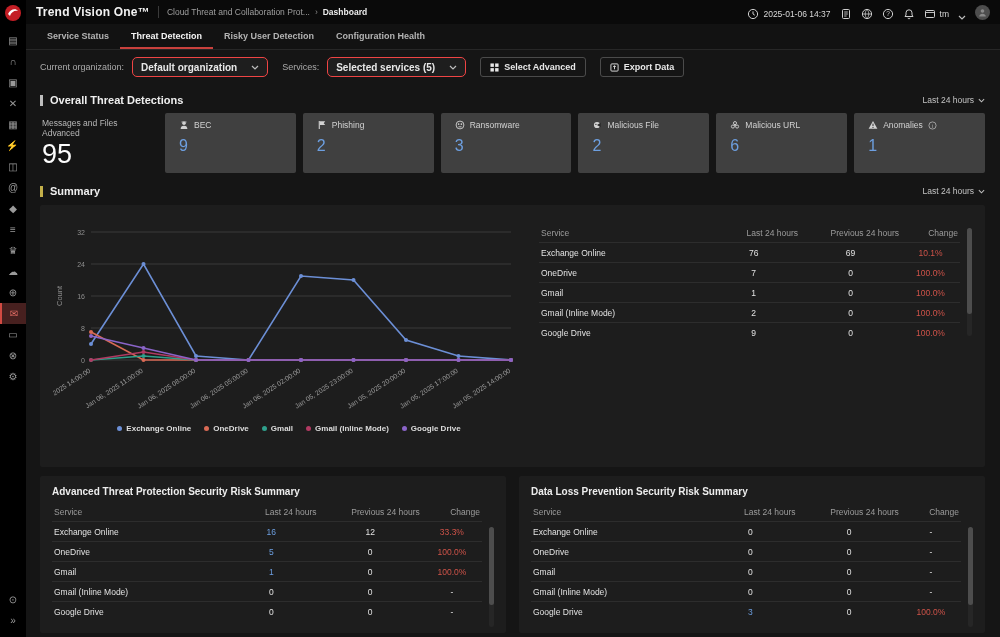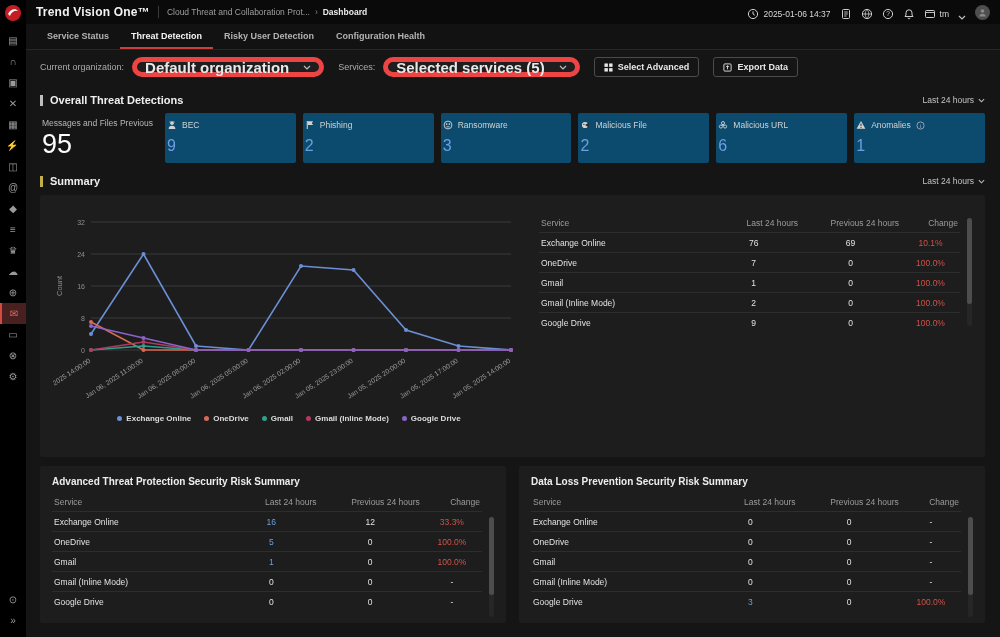--- a/index.html
+++ b/index.html
@@ -34,40 +34,40 @@
   .tabbar { position:absolute; left:26px; top:24px; right:0; height:26px; background:#121212;
     border-bottom:1px solid #272727; display:flex; align-items:stretch; padding-left:10px; }
   .tab { font-size:9px; font-weight:bold; color:#b3b3b3; display:flex; align-items:center;
     padding:0 11px; cursor:pointer; border-bottom:2px solid transparent; }
   .tab.active { color:#f4f4f4; border-bottom-color:#c9413d; }
 
   
   .toolbar { position:absolute; left:26px; top:50px; right:0; height:34px; background:#151515;
     display:flex; align-items:center; gap:8px; padding:0 14px; }
   .tlabel { font-size:9px; color:#ababab; }
-  .dropdown { display:flex; align-items:center; gap:14px; background:#1e1e1e; border:5px solid #ef4444;
-    border-radius:10px; height:20px; padding:0 8px; font-size:15px; font-weight:bold; color:#e8e8e8; cursor:pointer; }
+  .dropdown { display:flex; align-items:center; gap:14px; background:#1e1e1e; border:1px solid #ef4444;
+    border-radius:5px; height:20px; padding:0 8px; font-size:10px; font-weight:bold; color:#e8e8e8; cursor:pointer; }
   .tbtn { display:flex; align-items:center; gap:5px; background:transparent; border:1px solid #4b4b4b;
     border-radius:3px; height:20px; padding:0 9px; font-size:9px; font-weight:bold; color:#e8e8e8;
     cursor:pointer; margin-left:6px; }
 
   
   .main { position:absolute; left:26px; top:84px; right:0; bottom:0; padding:6px 15px 0 14px; }
   .sec-hdr { display:flex; align-items:center; height:20px; }
   .accent { width:3px; height:11px; margin-right:7px; }
   .accent.gray { background:#bdbdbd; }
   .accent.gold { background:#c4b04a; }
   .sec-title { font-size:11px; font-weight:bold; color:#efefef; }
   .range { margin-left:auto; display:flex; align-items:center; gap:4px; font-size:8.5px; color:#c4c4c4; cursor:pointer; }
 
   .cards { display:grid; grid-template-columns:118px repeat(6,1fr); gap:7px; margin-top:3px; }
   .stat-plain { padding:5px 2px; }
   .stat-label { font-size:8.5px; color:#b8b8b8; }
   .stat-value { font-size:27px; color:#fdfdfd; margin-top:3px; line-height:1; }
-  .card { background:#0c4a6e; border-radius:2px; padding:7px 2px; cursor:pointer; }
+  .card { background:#404040; border-radius:2px; padding:7px 14px; cursor:pointer; }
   .card-top { display:flex; align-items:center; gap:5px; font-size:8.5px; color:#d2d2d2; }
   .card-num { font-size:16px; color:#6d9fe0; margin-top:8px; line-height:1; }
 
   .panel { background:#1d1d1d; border-radius:2px; }
   .summary-panel { margin-top:4px; height:262px; padding:11px 13px; }
   .panel-title { font-size:10px; font-weight:bold; color:#ededed; }
   .sum-row { display:flex; gap:14px; margin-top:6px; }
   .chart-wrap { width:472px; flex:none; }
   .legend { display:flex; justify-content:center; gap:13px; margin-top:0px; }
   .legend-item { display:flex; align-items:center; gap:4px; font-size:8px; font-weight:bold; color:#dcdcdc; cursor:pointer; }
@@ -260,21 +260,21 @@
     <span class="sec-title">Overall Threat Detections</span>
     <span class="range">
       <span>Last 24 hours</span>
       <svg viewBox="0 0 8 5" style="width:7px;height:5px;">
           <path d="M1 1l3 3 3-3" fill="none" stroke="#bdbdbd" stroke-width="1.2"></path>
         </svg>
     </span>
   </div>
   <div class="cards">
     <div class="stat-plain">
-      <div class="stat-label">Messages and Files Previous</div>
+      <div class="stat-label">Messages and Files Advanced</div>
       <div class="stat-value">95</div>
     </div>
 
     <div class="card">
       <div class="card-top">
         <svg viewBox="0 0 11 11" style="width:10px;height:10px;">
             <circle cx="5.5" cy="3.6" r="1.9" fill="#d2d2d2"></circle>
             <path d="M1.8 10a3.7 3.7 0 0 1 7.4 0z" fill="#d2d2d2"></path>
             <path d="M2.8 2.2h5.4" stroke="#d2d2d2" stroke-width="1"></path>
           </svg>

